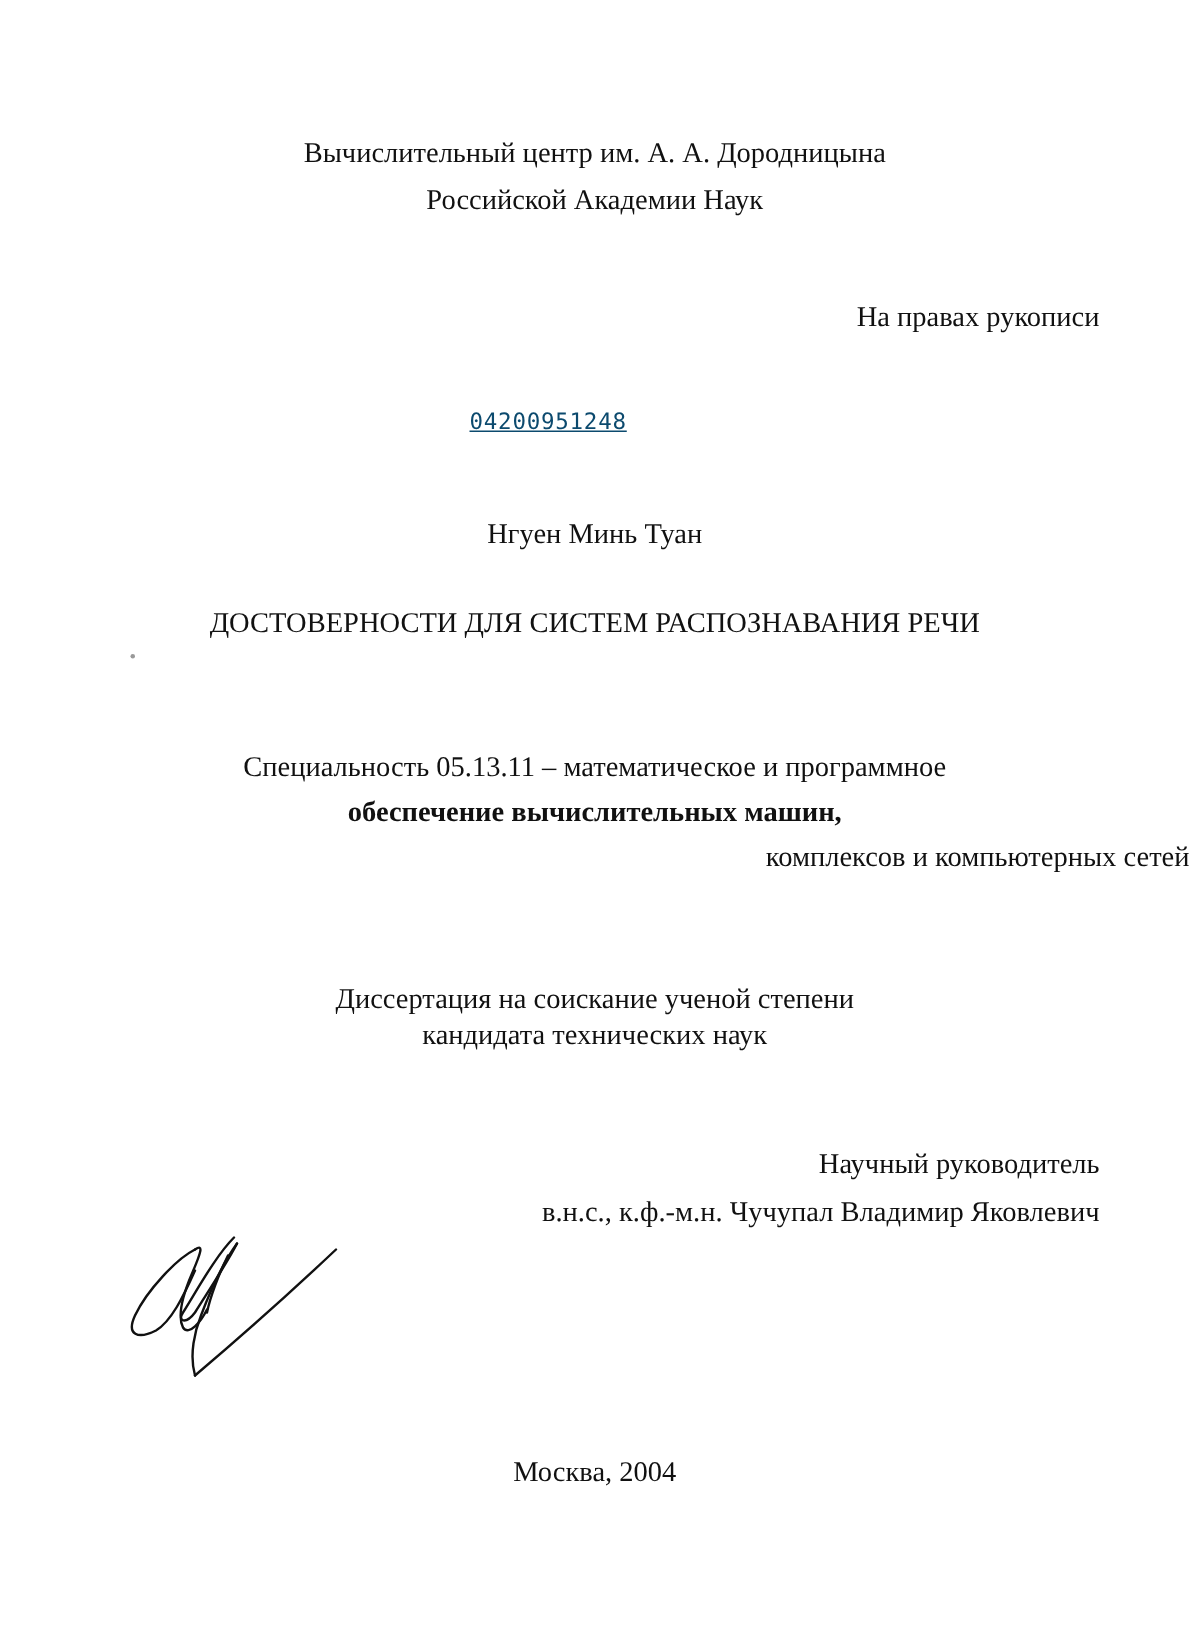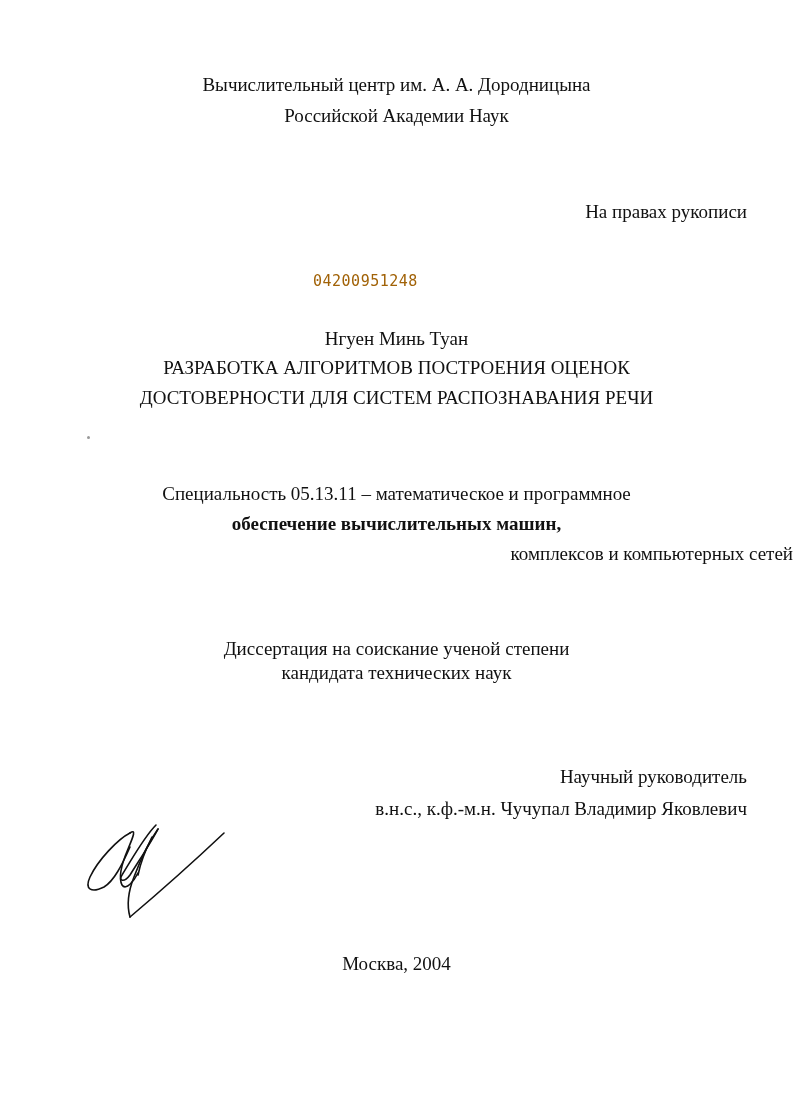--- a/index.html
+++ b/index.html
@@ -25,33 +25,35 @@
     .line {
       position: absolute;
       white-space: nowrap;
       font-size: 19px;
       line-height: 22px;
     }
     .center {
       left: 0;
       width: 793px;
       text-align: center;
+      margin-top: 18px;
     }
     .right {
-      right: 46px;
+      right: 60px;
       text-align: left;
     }
     .stamp {
       position: absolute;
       left: 313px;
       top: 272px;
       font-family: "DejaVu Sans Mono", "Liberation Mono", monospace;
       font-size: 15px;
       letter-spacing: 0.5px;
-      color: #a16207;
+      color: #0c4a6e;
+      text-decoration: underline;
     }
     .speck {
       position: absolute;
       left: 87px;
       top: 436px;
       width: 3px;
       height: 3px;
       background: #999;
       border-radius: 50%;
     }
@@ -69,21 +71,20 @@
 <div class="page">
 
   <div class="line center" style="top:74px;">Вычислительный центр им. А. А. Дородницына</div>
   <div class="line center" style="top:105px;">Российской Академии Наук</div>
 
   <div class="line right" style="top:201px;">На правах рукописи</div>
 
   <div class="stamp">04200951248</div>
 
   <div class="line center" style="top:328px;text-align:center;">Нгуен Минь Туан</div>
-  <div class="line center" style="top:357px;">РАЗРАБОТКА АЛГОРИТМОВ ПОСТРОЕНИЯ ОЦЕНОК</div>
   <div class="line center" style="top:387px;">ДОСТОВЕРНОСТИ ДЛЯ СИСТЕМ РАСПОЗНАВАНИЯ РЕЧИ</div>
 
   <div class="speck"></div>
 
   <div class="line center" style="top:483px;">Специальность 05.13.11 – математическое и программное</div>
   <div class="line center" style="top:513px;font-weight:bold;">обеспечение вычислительных машин,</div>
   <div class="line center" style="top:543px;text-align:right;">комплексов и компьютерных сетей</div>
 
   <div class="line center" style="top:638px;">Диссертация на соискание ученой степени</div>
   <div class="line center" style="top:662px;">кандидата технических наук</div>

